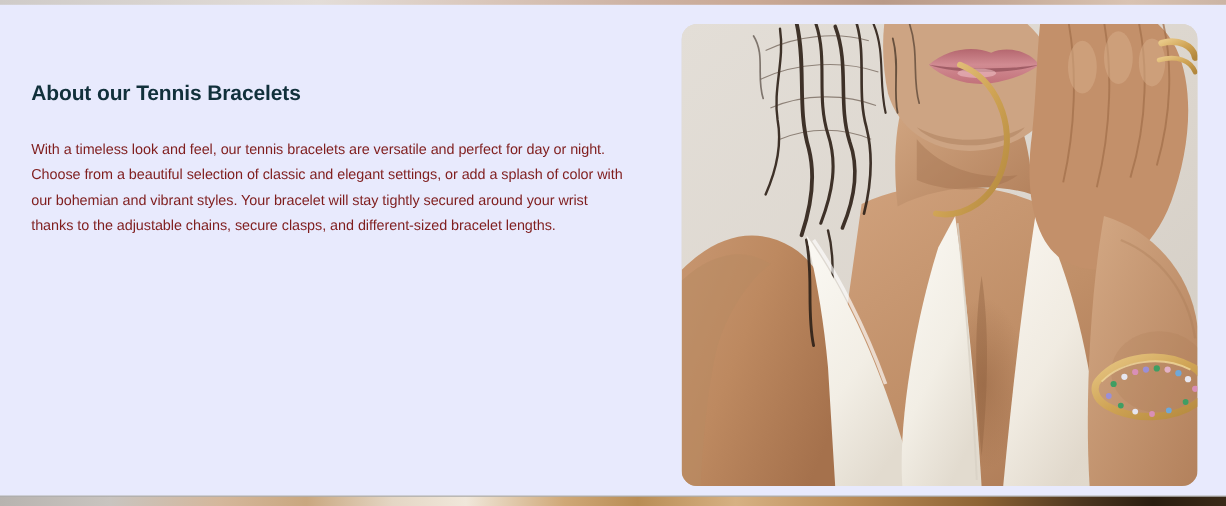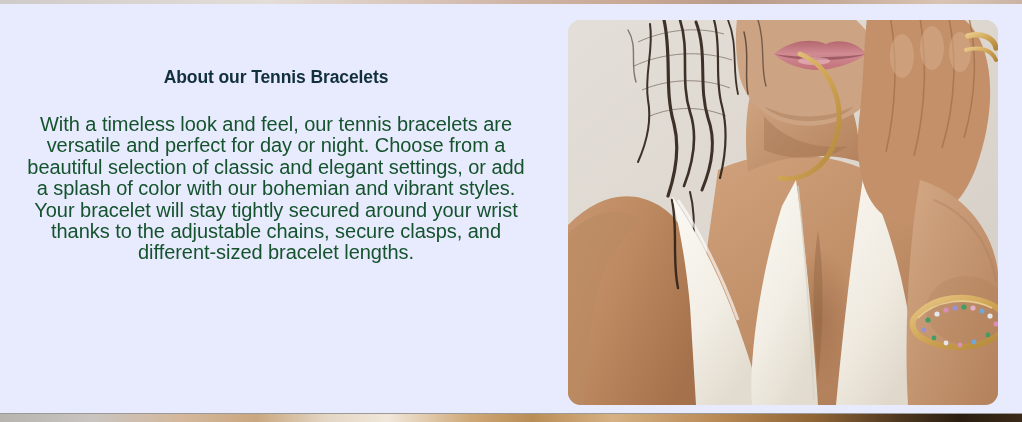--- a/index.html
+++ b/index.html
@@ -43,43 +43,42 @@
 
   
   .panel {
     position: absolute;
     left: 0;
     top: 3px;
     width: 1022px;
     height: 410px;
     background: #e8eafd;
     overflow: hidden;
-    text-align: center;
   }
 
   
   .text-col {
     position: absolute;
     left: 26px;
     top: 62px;
     width: 500px;
   }
   .heading {
     margin: 0 0 0 0;
     font-size: 17.5px;
     font-weight: bold;
     line-height: 24px;
     letter-spacing: -0.1px;
     color: #11303b;
   }
   .body-para {
     margin: 0;
-    font-size: 20px;
+    font-size: 12px;
     line-height: 21.4px;
-    color: #14532d;
+    color: #7f1d1d;
     letter-spacing: -0.05px;
   }
   .para-1 { margin-top: 25px; }
   .para-2 { margin-top: 21px; }
 
   
   .photo {
     position: absolute;
     left: 568px;
     top: 17px;

